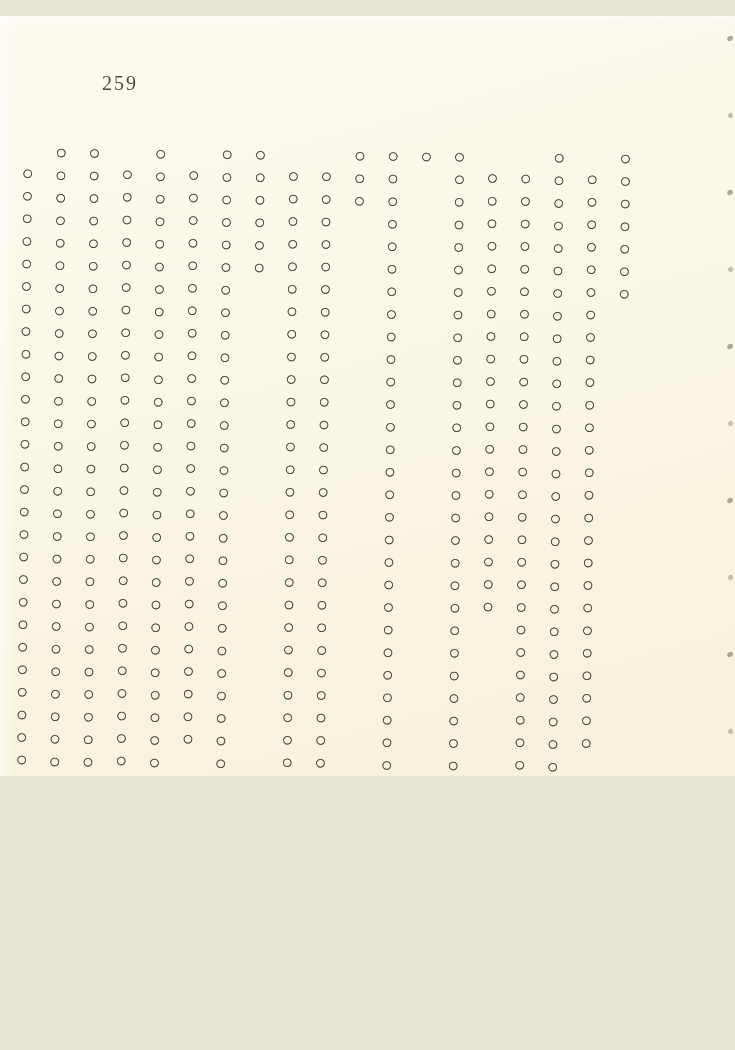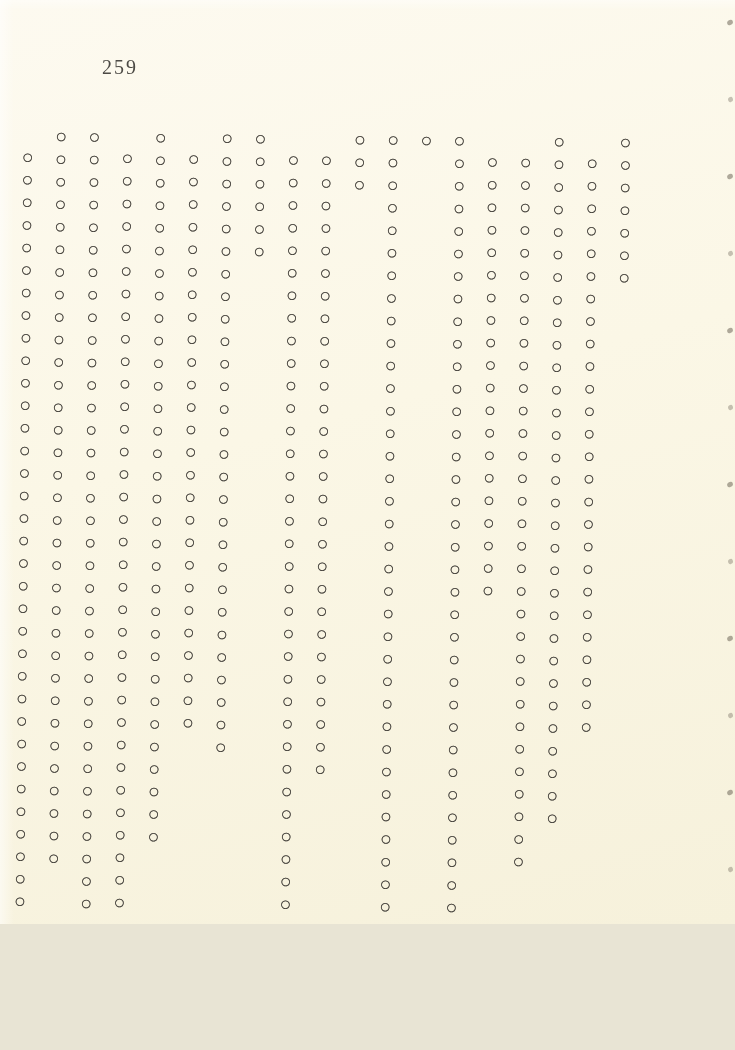--- a/index.html
+++ b/index.html
@@ -4,23 +4,24 @@
 <style>
   html, body {
     margin: 0;
     padding: 0;
     background: #e8e4d4;
     font-family: "Liberation Serif", "DejaVu Serif", serif;
   }
   .page {
     position: relative;
     width: 735px;
-    height: 924px;
+    height: 760px;
     overflow: hidden;
     background: linear-gradient(165deg, #fdfaf0 0%, #fbf7e6 45%, #f6f1db 100%);
+    margin-top: 16px;
   }
   
   .page::before {
     content: "";
     position: absolute;
     left: 0; top: 0;
     width: 14px; height: 100%;
     background: linear-gradient(to right, rgba(255,255,255,0.55), rgba(255,255,255,0));
     pointer-events: none;
   }

